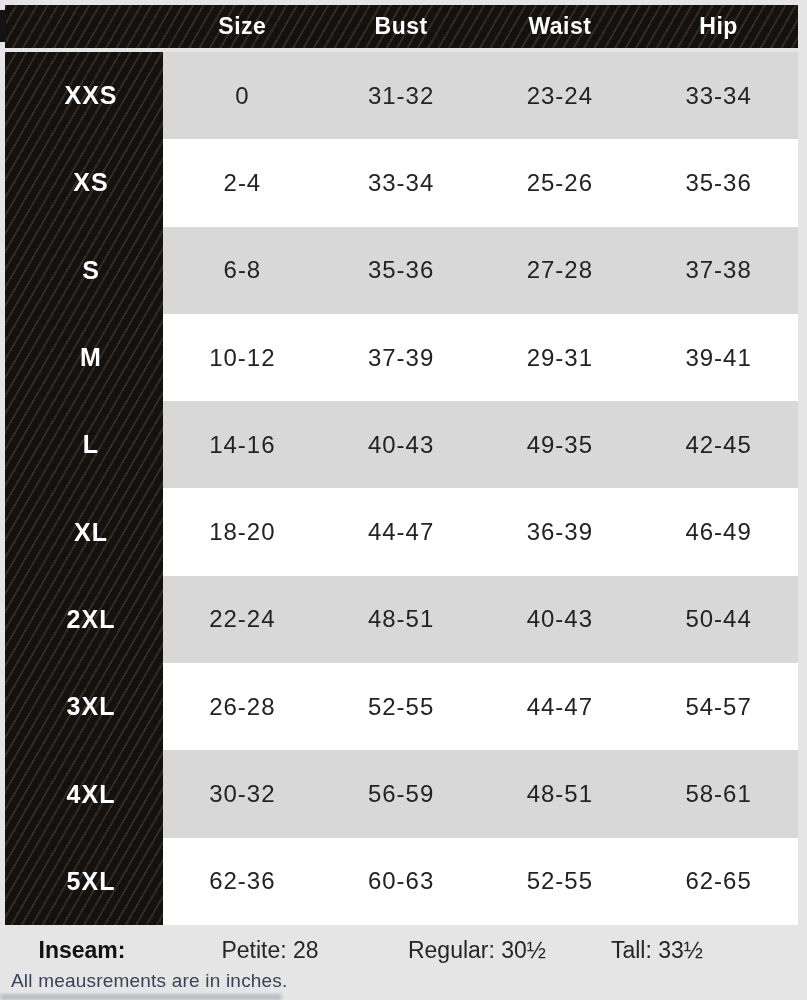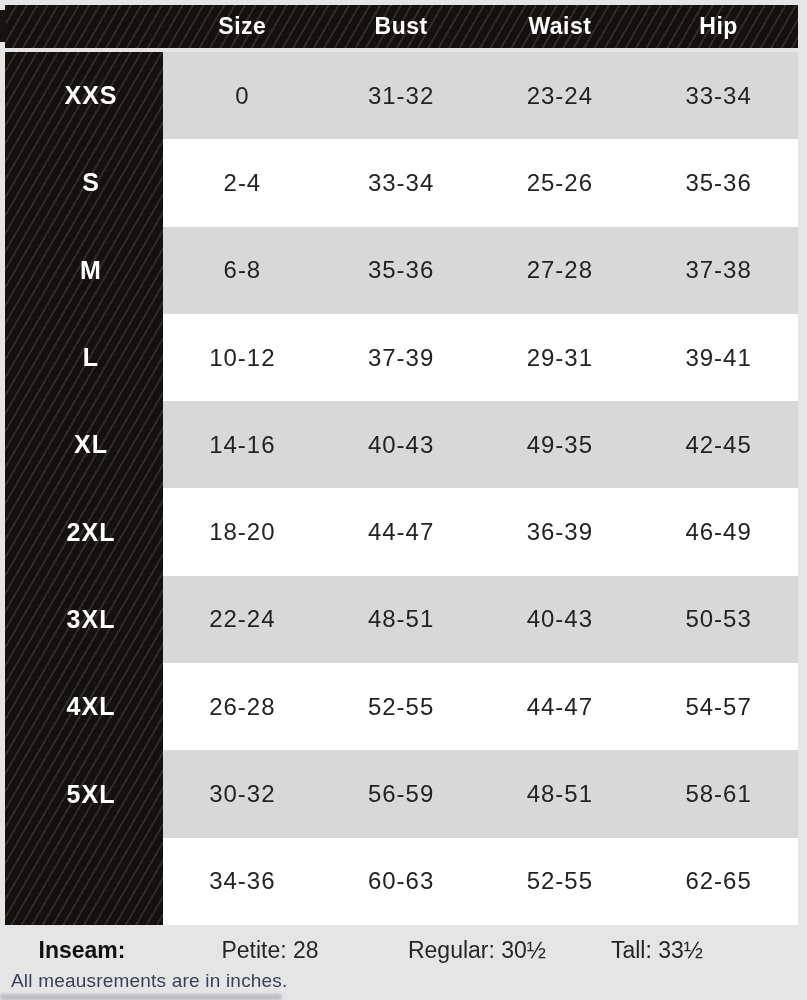--- a/index.html
+++ b/index.html
@@ -152,20 +152,21 @@
       <span>Bust</span>
       <span>Waist</span>
       <span>Hip</span>
     </div>
   </div>
 
   <div class="edge-notch"></div>
 
   <div class="sidebar striped" id="sidebar">
       <div class="side-cell">XXS</div>
+      <div class="side-cell">XS</div>
       <div class="side-cell">S</div>
       <div class="side-cell">M</div>
       <div class="side-cell">L</div>
       <div class="side-cell">XL</div>
       <div class="side-cell">2XL</div>
       <div class="side-cell">3XL</div>
       <div class="side-cell">4XL</div>
       <div class="side-cell">5XL</div>
     </div>
 
@@ -203,36 +204,36 @@
       <div class="row">
         <div class="cell">18-20</div>
         <div class="cell">44-47</div>
         <div class="cell">36-39</div>
         <div class="cell">46-49</div>
       </div>
       <div class="row shaded">
         <div class="cell">22-24</div>
         <div class="cell">48-51</div>
         <div class="cell">40-43</div>
-        <div class="cell">50-53</div>
+        <div class="cell">50-44</div>
       </div>
       <div class="row">
         <div class="cell">26-28</div>
         <div class="cell">52-55</div>
         <div class="cell">44-47</div>
         <div class="cell">54-57</div>
       </div>
       <div class="row shaded">
         <div class="cell">30-32</div>
         <div class="cell">56-59</div>
         <div class="cell">48-51</div>
         <div class="cell">58-61</div>
       </div>
       <div class="row">
-        <div class="cell">34-36</div>
+        <div class="cell">62-36</div>
         <div class="cell">60-63</div>
         <div class="cell">52-55</div>
         <div class="cell">62-65</div>
       </div>
     </div>
 
   <div class="inseam">
     <span class="inseam-label">Inseam:</span>
     <span class="opt-petite">Petite: 28</span>
     <span class="opt-regular">Regular: 30½</span>

